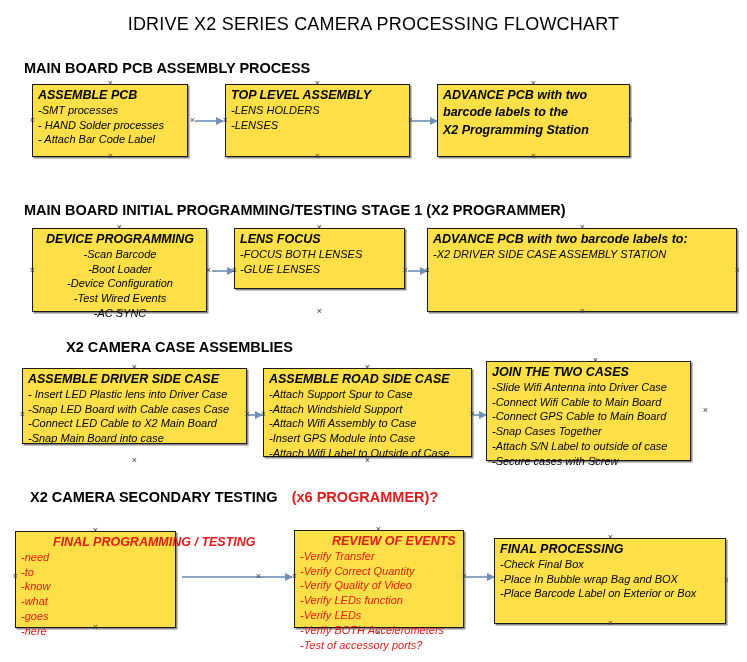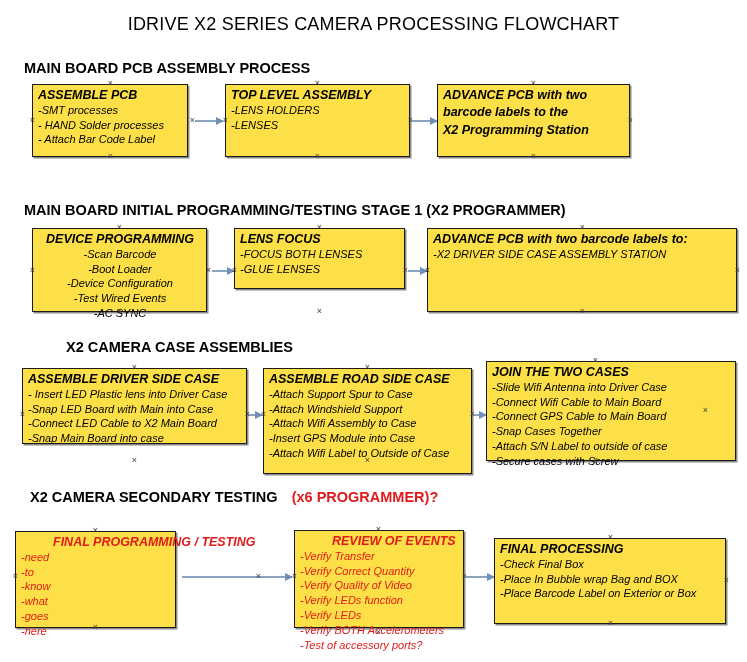--- a/index.html
+++ b/index.html
@@ -141,47 +141,47 @@
   <div class="hx" style="left:423px;top:266px;"></div>
   <div class="hx" style="left:733px;top:266px;"></div>
 
   <div class="section-head" style="left:30px;top:339px;margin-left:36px;">
     <span>X2 CAMERA CASE ASSEMBLIES</span>
   </div>
 
   <div class="box" style="left:22px;top:368px;width:225px;height:76px;">
     <div class="bt">ASSEMBLE DRIVER SIDE CASE</div>
     <div class="bl">- Insert LED Plastic lens into Driver Case</div>
-    <div class="bl">-Snap LED Board with Main into Case</div>
+    <div class="bl">-Snap LED Board with Cable cases Case</div>
     <div class="bl">-Connect LED Cable to X2 Main Board</div>
     <div class="bl">-Snap Main Board into case</div>
   </div>
   <div class="hx" style="left:130px;top:363px;"></div>
   <div class="hx" style="left:130px;top:456px;"></div>
   <div class="hx" style="left:18px;top:410px;"></div>
 
   <div class="conn" style="left:248px;top:414px;width:14px;"></div>
   <div class="hx" style="left:243px;top:410px;"></div>
 
-  <div class="box" style="left:263px;top:368px;width:209px;height:106px;">
+  <div class="box" style="left:263px;top:368px;width:209px;height:89px;">
     <div class="bt">ASSEMBLE ROAD SIDE CASE</div>
     <div class="bl">-Attach Support Spur to Case</div>
     <div class="bl">-Attach Windshield Support</div>
     <div class="bl">-Attach Wifi Assembly to Case</div>
     <div class="bl">-Insert GPS Module into Case</div>
     <div class="bl">-Attach Wifi Label to Outside of Case</div>
   </div>
   <div class="hx" style="left:363px;top:363px;"></div>
   <div class="hx" style="left:363px;top:456px;"></div>
   <div class="hx" style="left:259px;top:410px;"></div>
   <div class="hx" style="left:468px;top:410px;"></div>
 
   <div class="conn" style="left:474px;top:414px;width:12px;"></div>
 
-  <div class="box" style="left:486px;top:361px;width:250px;height:100px;">
+  <div class="box" style="left:486px;top:361px;width:205px;height:100px;">
     <div class="bt">JOIN THE TWO CASES</div>
     <div class="bl">-Slide Wifi Antenna into Driver Case</div>
     <div class="bl">-Connect Wifi Cable to Main Board</div>
     <div class="bl">-Connect GPS Cable to Main Board</div>
     <div class="bl">-Snap Cases Together</div>
     <div class="bl">-Attach S/N Label to outside of case</div>
     <div class="bl">-Secure cases with Screw</div>
   </div>
   <div class="hx" style="left:591px;top:356px;"></div>
   <div class="hx" style="left:591px;top:456px;"></div>

